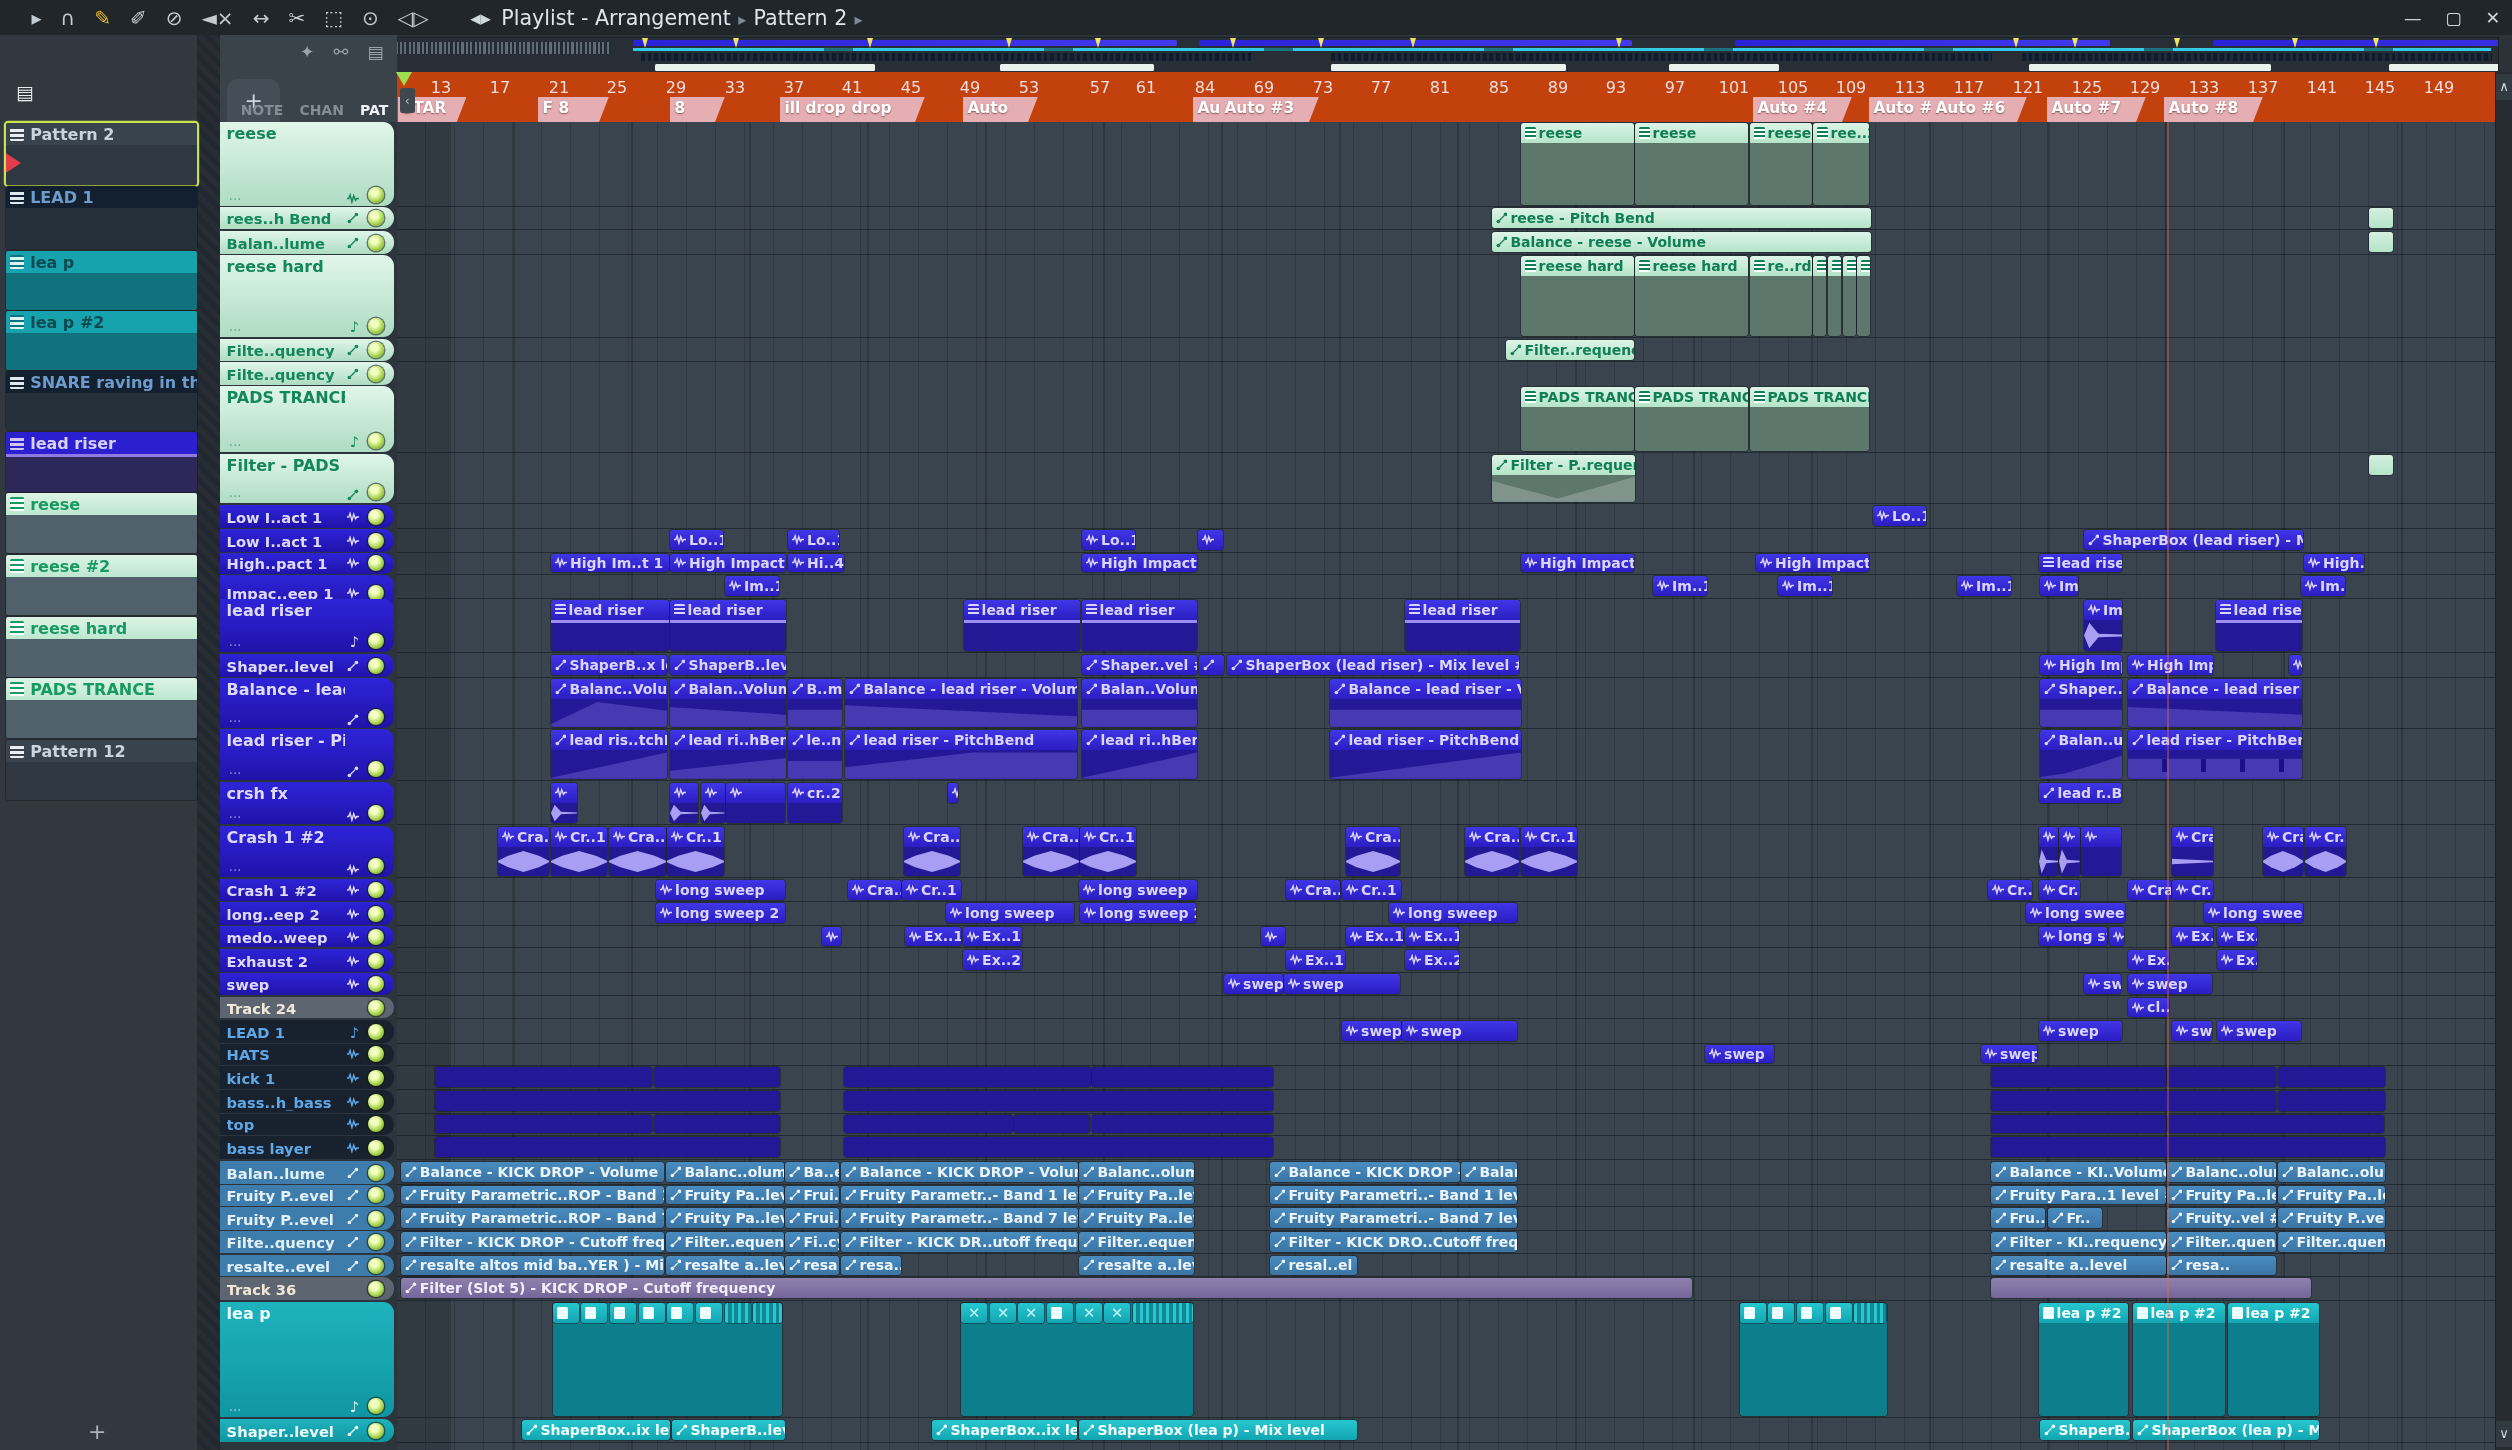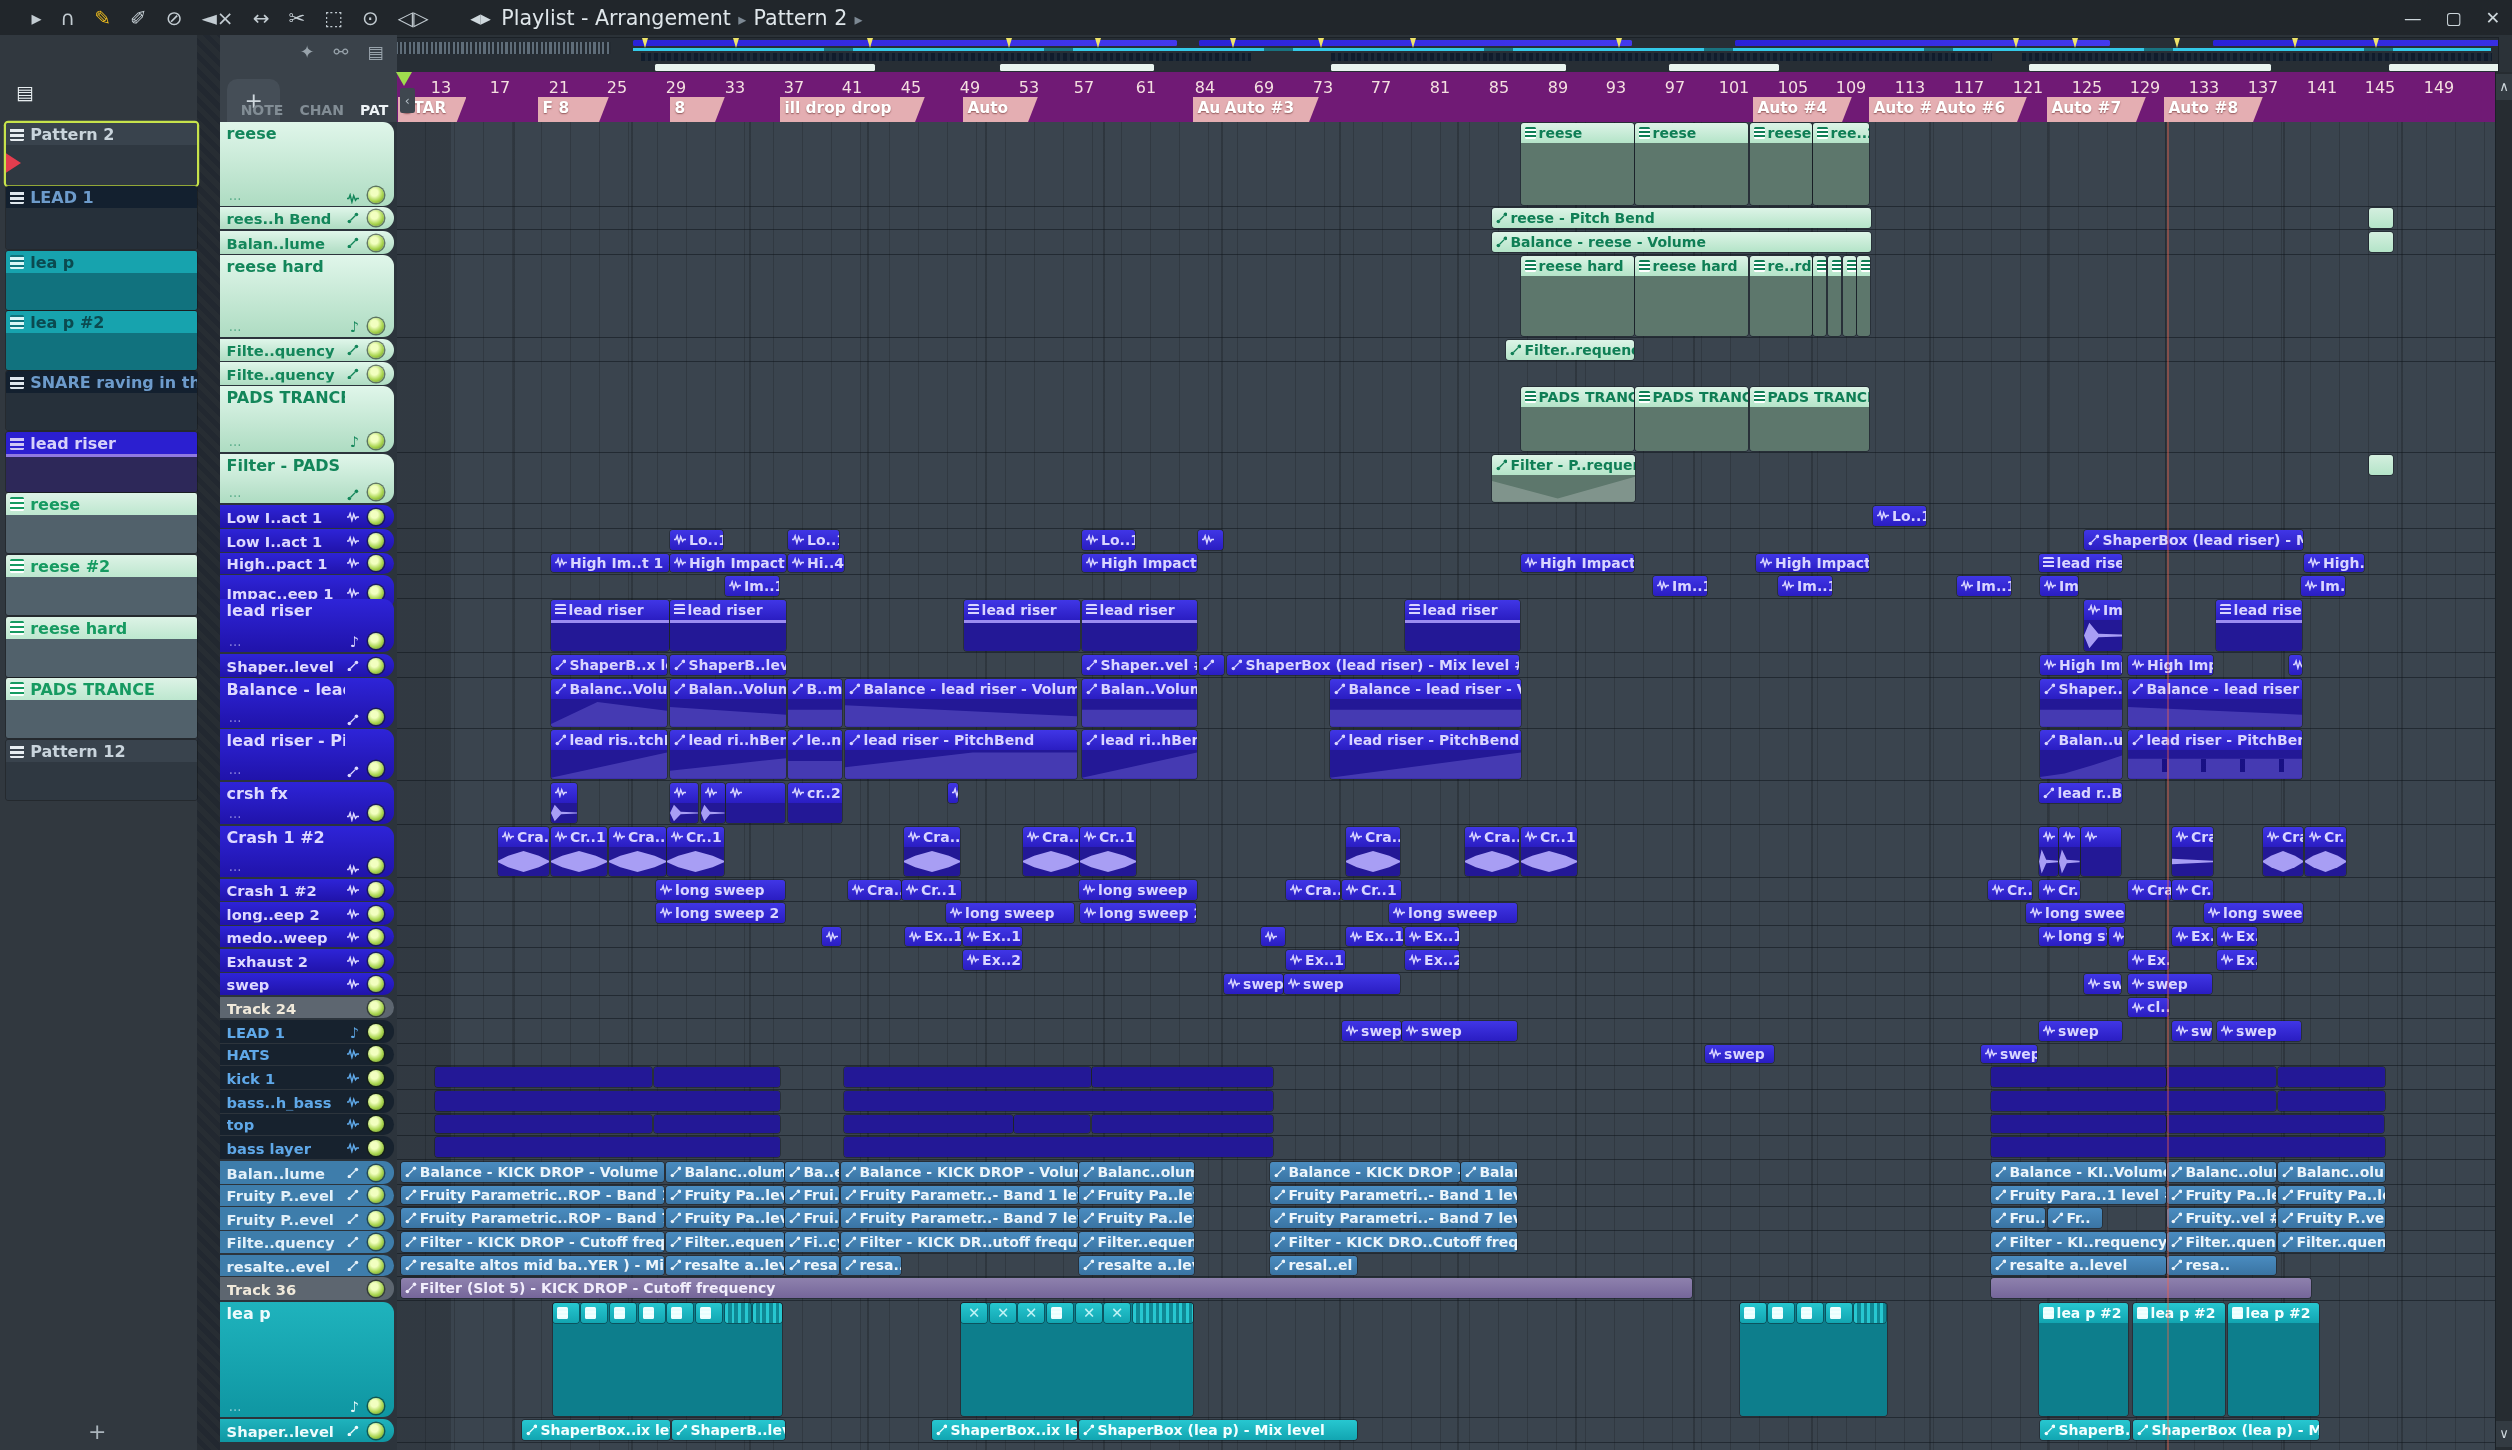--- a/index.html
+++ b/index.html
@@ -103,21 +103,21 @@
   .trk.short .tname{top:50%;transform:translateY(-50%)}
   .trk.short .ticn{bottom:auto;top:50%;transform:translateY(-50%)}
   .trk.short .led{bottom:auto;top:50%;transform:translateY(-50%)}
   .tc-mint{background:linear-gradient(#e0f6ea,#aedcc2);color:#13865a}
   .tc-blue{background:linear-gradient(#2e24d8,#2013aa);color:#ddd9ff}
   .tc-steel{background:#3e7dab;color:#e2f0f9}
   .tc-grey{background:#5d6670;color:#f0e9da}
   .tc-dark{background:#17222e;color:#5fa8e8}
   .tc-teal{background:linear-gradient(#1fb3bd,#0f96a2);color:#ecfbfc}
   
-  #ruler{position:absolute;left:397px;top:72px;width:2099px;height:50px;background:#701a75;overflow:hidden;
+  #ruler{position:absolute;left:397px;top:72px;width:2099px;height:50px;background:#c2410c;overflow:hidden;
          border-bottom:1.5px solid #1d2429}
   .rnum{position:absolute;top:5.9px;font-size:16px;color:#f4dfe0;transform:translateX(-50%)}
   .marker{position:absolute;top:25px;height:25px;background:#e4aeb2;color:#fff;font-size:15.4px;font-weight:bold;
           padding:1.5px 4.4px 0 4.4px;white-space:nowrap;overflow:hidden;
           clip-path:polygon(0 0,100% 0,calc(100% - 10.3px) 100%,0 100%);text-shadow:0 0.7px 1.5px rgba(90,30,30,.6)}
   #playhead{position:absolute;left:396px;top:72px;width:0;height:0;border-left:8px solid transparent;
           border-right:8px solid transparent;border-top:14.7px solid #9fdc4e;z-index:50}
   
   #grid{position:absolute;left:397px;top:122px;width:2099px;height:1328px;background:#3a444e;overflow:hidden;
     background-image:
@@ -720,21 +720,21 @@
     <span class="rnum" style="left: 103px;">17</span>
     <span class="rnum" style="left: 162px;">21</span>
     <span class="rnum" style="left: 220px;">25</span>
     <span class="rnum" style="left: 279px;">29</span>
     <span class="rnum" style="left: 338px;">33</span>
     <span class="rnum" style="left: 397px;">37</span>
     <span class="rnum" style="left: 455px;">41</span>
     <span class="rnum" style="left: 514px;">45</span>
     <span class="rnum" style="left: 573px;">49</span>
     <span class="rnum" style="left: 632px;">53</span>
-    <span class="rnum" style="left: 687px;">57</span>
+    <span class="rnum" style="left: 703px;">57</span>
     <span class="rnum" style="left: 749px;">61</span>
     <span class="rnum" style="left: 808px;">84</span>
     <span class="rnum" style="left: 867px;">69</span>
     <span class="rnum" style="left: 926px;">73</span>
     <span class="rnum" style="left: 984px;">77</span>
     <span class="rnum" style="left: 1043px;">81</span>
     <span class="rnum" style="left: 1102px;">85</span>
     <span class="rnum" style="left: 1161px;">89</span>
     <span class="rnum" style="left: 1219px;">93</span>
     <span class="rnum" style="left: 1278px;">97</span>

